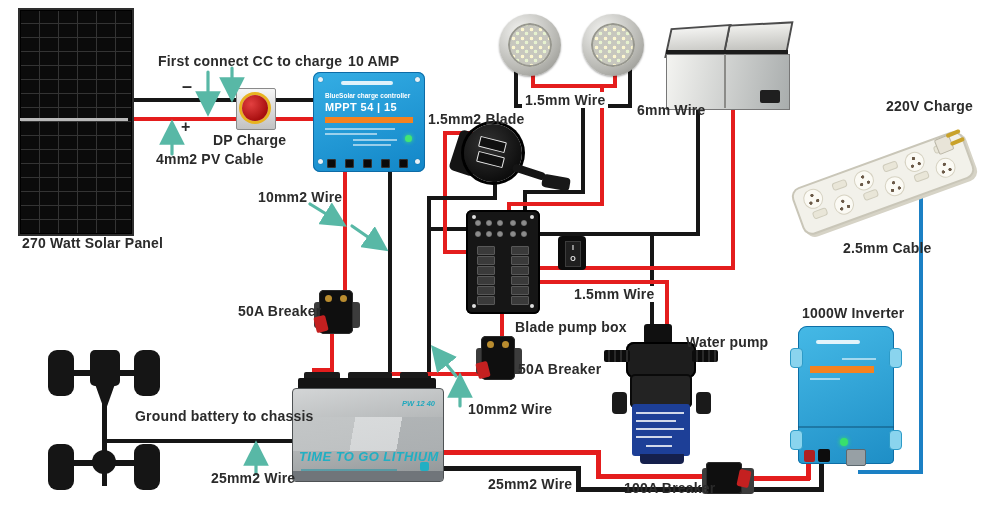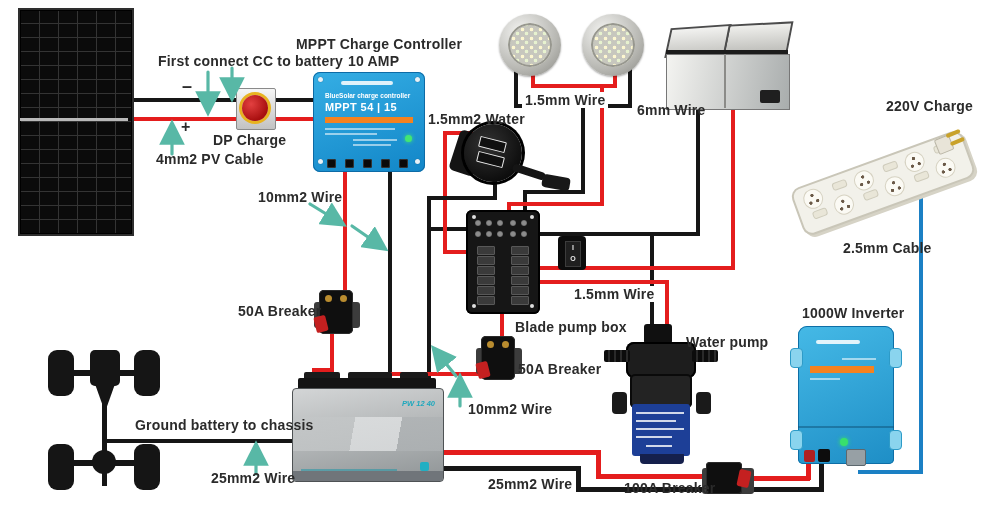--- a/index.html
+++ b/index.html
@@ -330,20 +330,21 @@
   <div class="dev batt">
     <div class="blocks">
         <i style="left:12px;width:36px"></i>
         <i style="left:56px;width:44px"></i>
         <i style="left:108px;width:28px"></i>
       </div>
     <div class="bar"></div>
     <div class="body">
       <div class="swoosh"></div>
       <div class="pw">PW 12 40</div>
+      <div class="brand">TIME TO GO LITHIUM</div>
       <span class="tl" style="left:8px;top:80px;width:96px"></span>
       <span class="tl" style="left:8px;top:85px;width:60px"></span>
       <div class="sq"></div>
       <div class="foot"></div>
     </div>
   </div>
 
   <div class="dev brk" style="left:314px;top:290px">
     <div class="plate"></div>
       <div class="body"></div>
@@ -399,38 +400,38 @@
   <svg class="arrow" style="left:430px;top:346px;width:32px;height:34px">
       <line x1="26" y1="30" x2="9" y2="9" marker-end="url(#ah)"></line>
     </svg>
   <svg class="arrow" style="left:452px;top:376px;width:16px;height:34px">
       <line x1="8" y1="30" x2="8" y2="9" marker-end="url(#ah)"></line>
     </svg>
   <svg class="arrow" style="left:248px;top:444px;width:16px;height:34px">
       <line x1="8" y1="30" x2="8" y2="9" marker-end="url(#ah)"></line>
     </svg>
 
-  <div class="lbl" style="left:158px;top:53px">First connect CC to battery</div>
+  <div class="lbl" style="left:158px;top:53px">First connect CC to charge</div>
   <div class="lbl" style="left:182px;top:76px;font-size:18px">–</div>
   <div class="lbl" style="left:181px;top:118px;font-size:16px">+</div>
   <div class="lbl" style="left:213px;top:132px">DP Charge</div>
   <div class="lbl" style="left:156px;top:151px">4mm2 PV Cable</div>
-  <div class="lbl" style="left:296px;top:36px">MPPT Charge Controller</div>
+  <div class="lbl" style="left:22px;top:235px">270 Watt Solar Panel</div>
   <div class="lbl" style="left:348px;top:53px">10 AMP</div>
   <div class="lbl" style="left:258px;top:189px">10mm2 Wire</div>
-  <div class="lbl" style="left:428px;top:111px">1.5mm2 Water</div>
+  <div class="lbl" style="left:428px;top:111px">1.5mm2 Blade</div>
   <div class="lbl" style="left:522px;top:92px;background:#fff;padding:0 3px;z-index:3">1.5mm Wire</div>
   <div class="lbl" style="left:637px;top:102px;z-index:5">6mm Wire</div>
   <div class="lbl" style="left:886px;top:98px">220V Charge</div>
   <div class="lbl" style="left:843px;top:240px">2.5mm Cable</div>
   <div class="lbl" style="left:238px;top:303px">50A Breaker</div>
   <div class="lbl" style="left:515px;top:319px">Blade pump box</div>
   <div class="lbl" style="left:572px;top:286px;background:#fff;padding:0 2px">1.5mm Wire</div>
   <div class="lbl" style="left:686px;top:334px">Water pump</div>
   <div class="lbl" style="left:518px;top:361px">50A Breaker</div>
   <div class="lbl" style="left:468px;top:401px">10mm2 Wire</div>
   <div class="lbl" style="left:802px;top:305px">1000W Inverter</div>
-  <div class="lbl" style="left:135px;top:417px">Ground battery to chassis</div>
+  <div class="lbl" style="left:135px;top:408px">Ground battery to chassis</div>
   <div class="lbl" style="left:211px;top:470px">25mm2 Wire</div>
   <div class="lbl" style="left:488px;top:476px">25mm2 Wire</div>
   <div class="lbl" style="left:624px;top:480px">100A Breaker</div>
 
 </div>
 
 </body></html>

